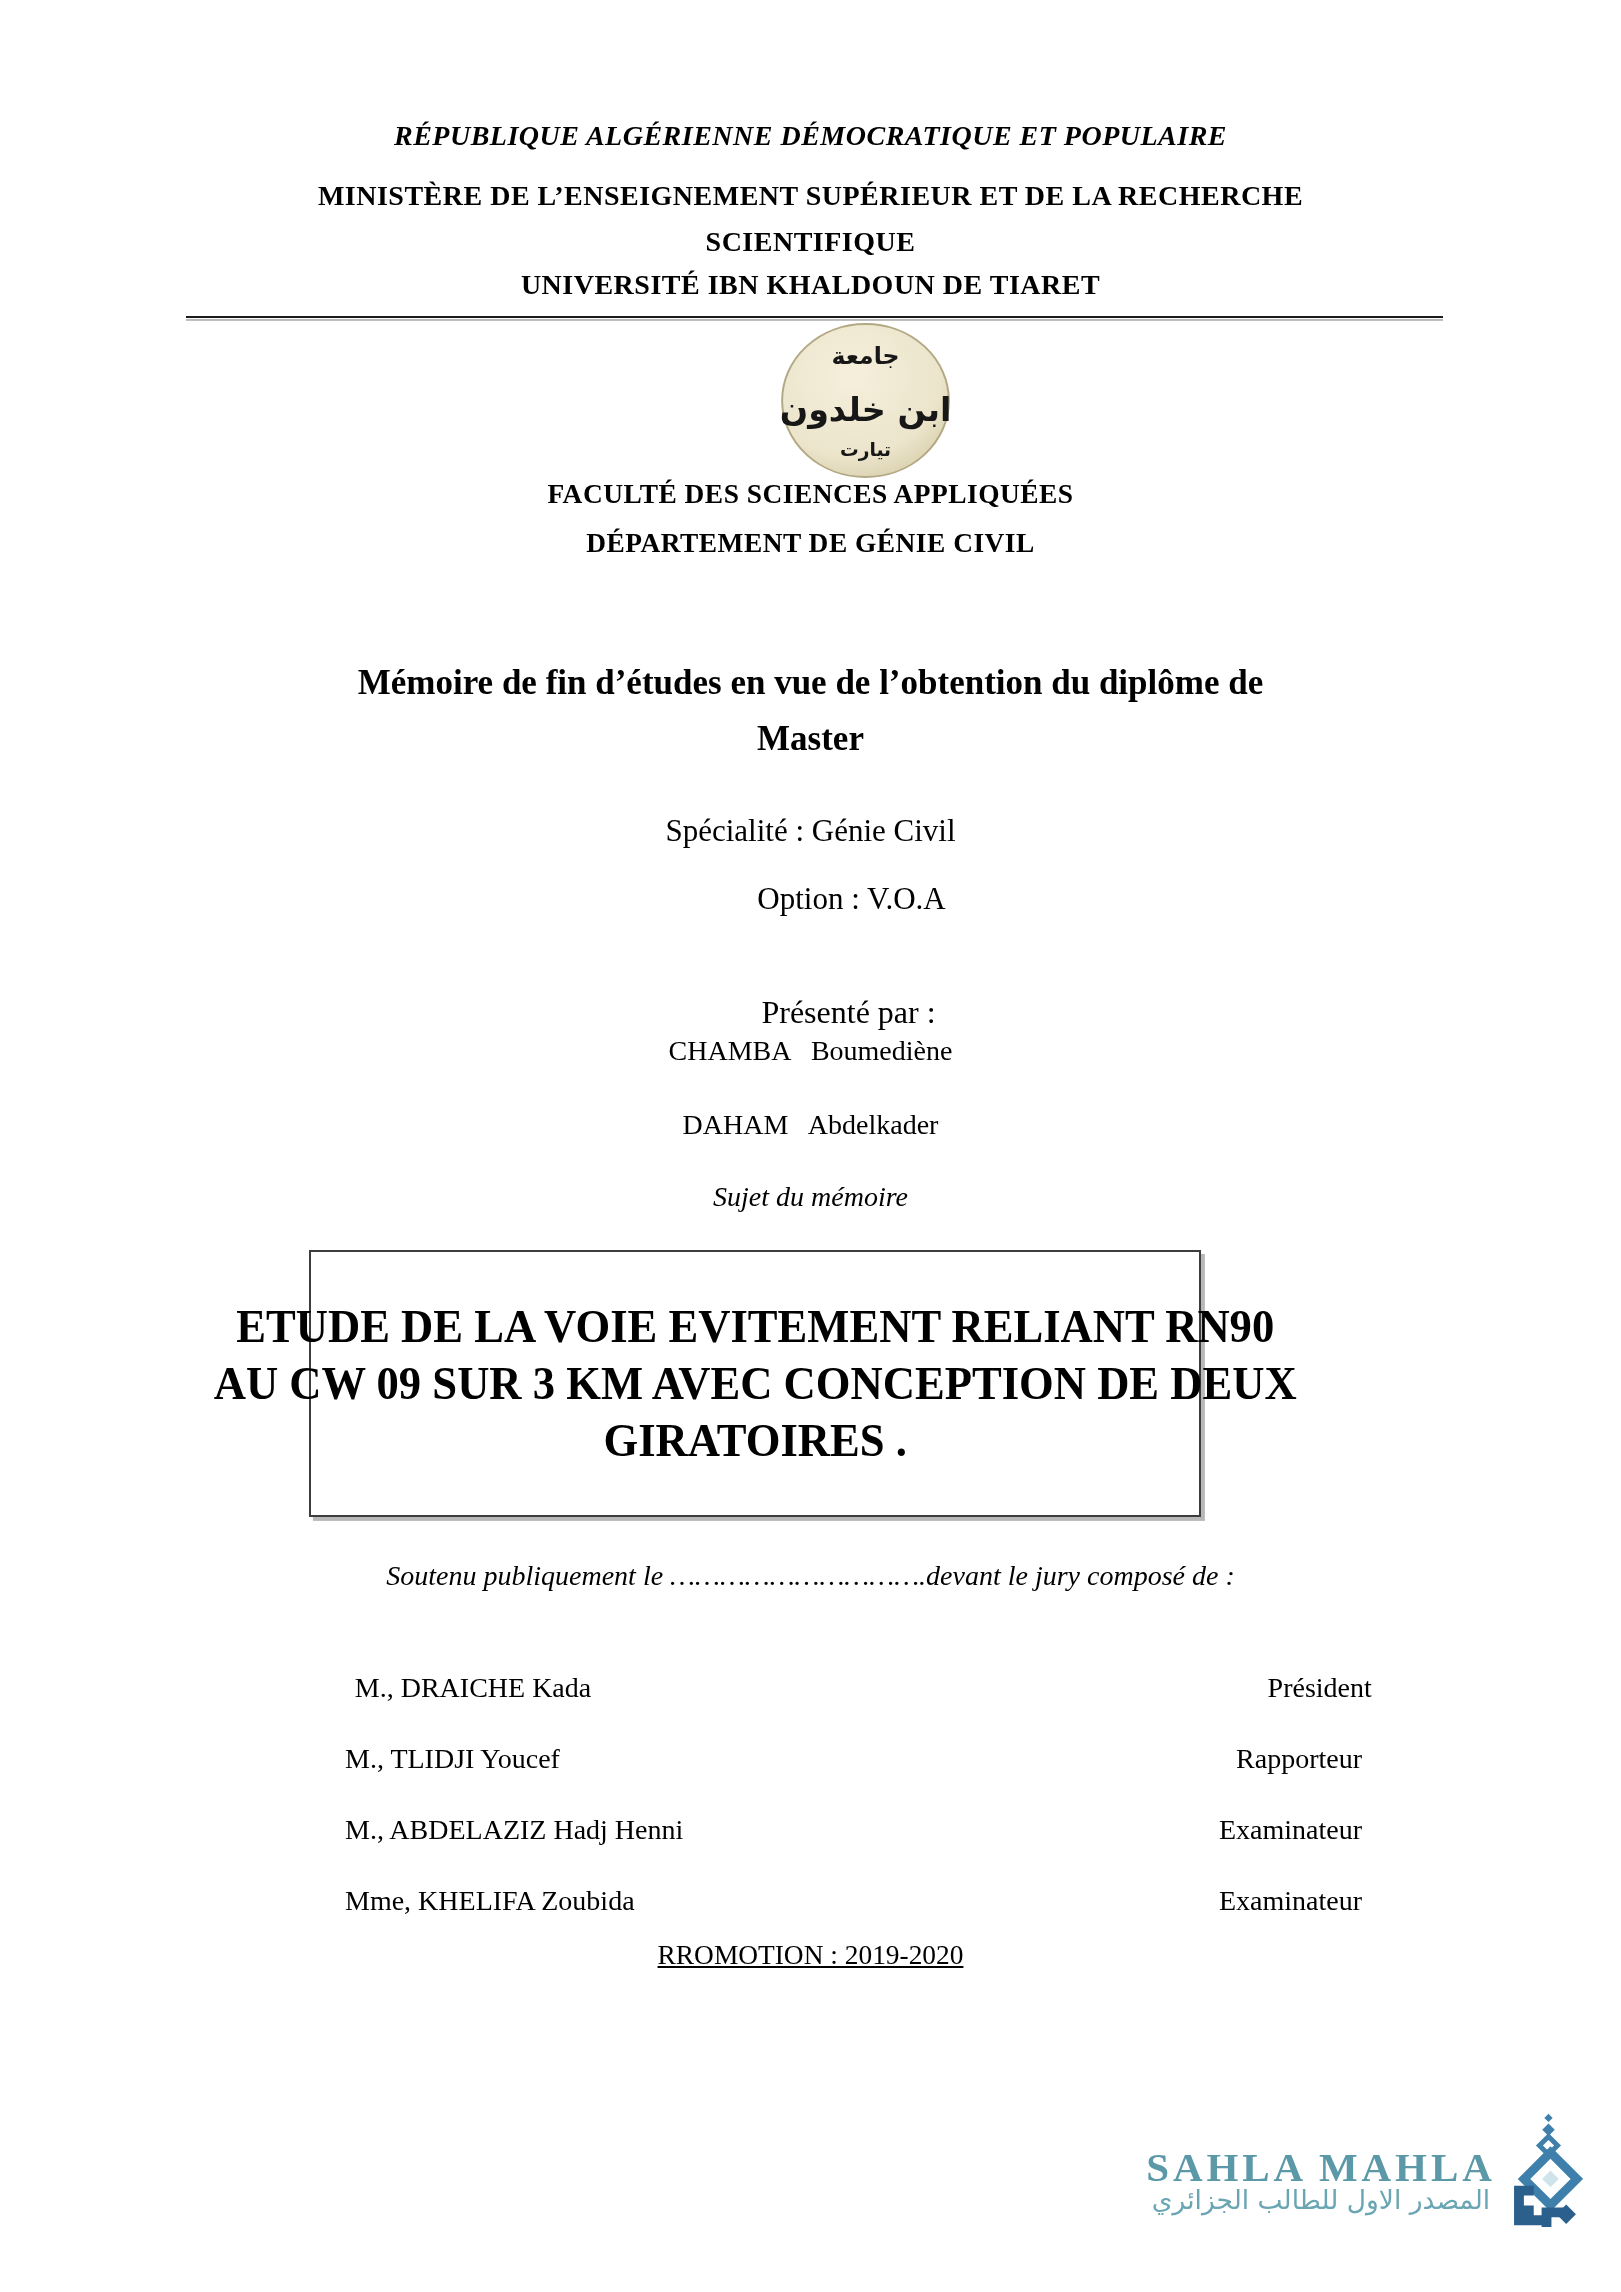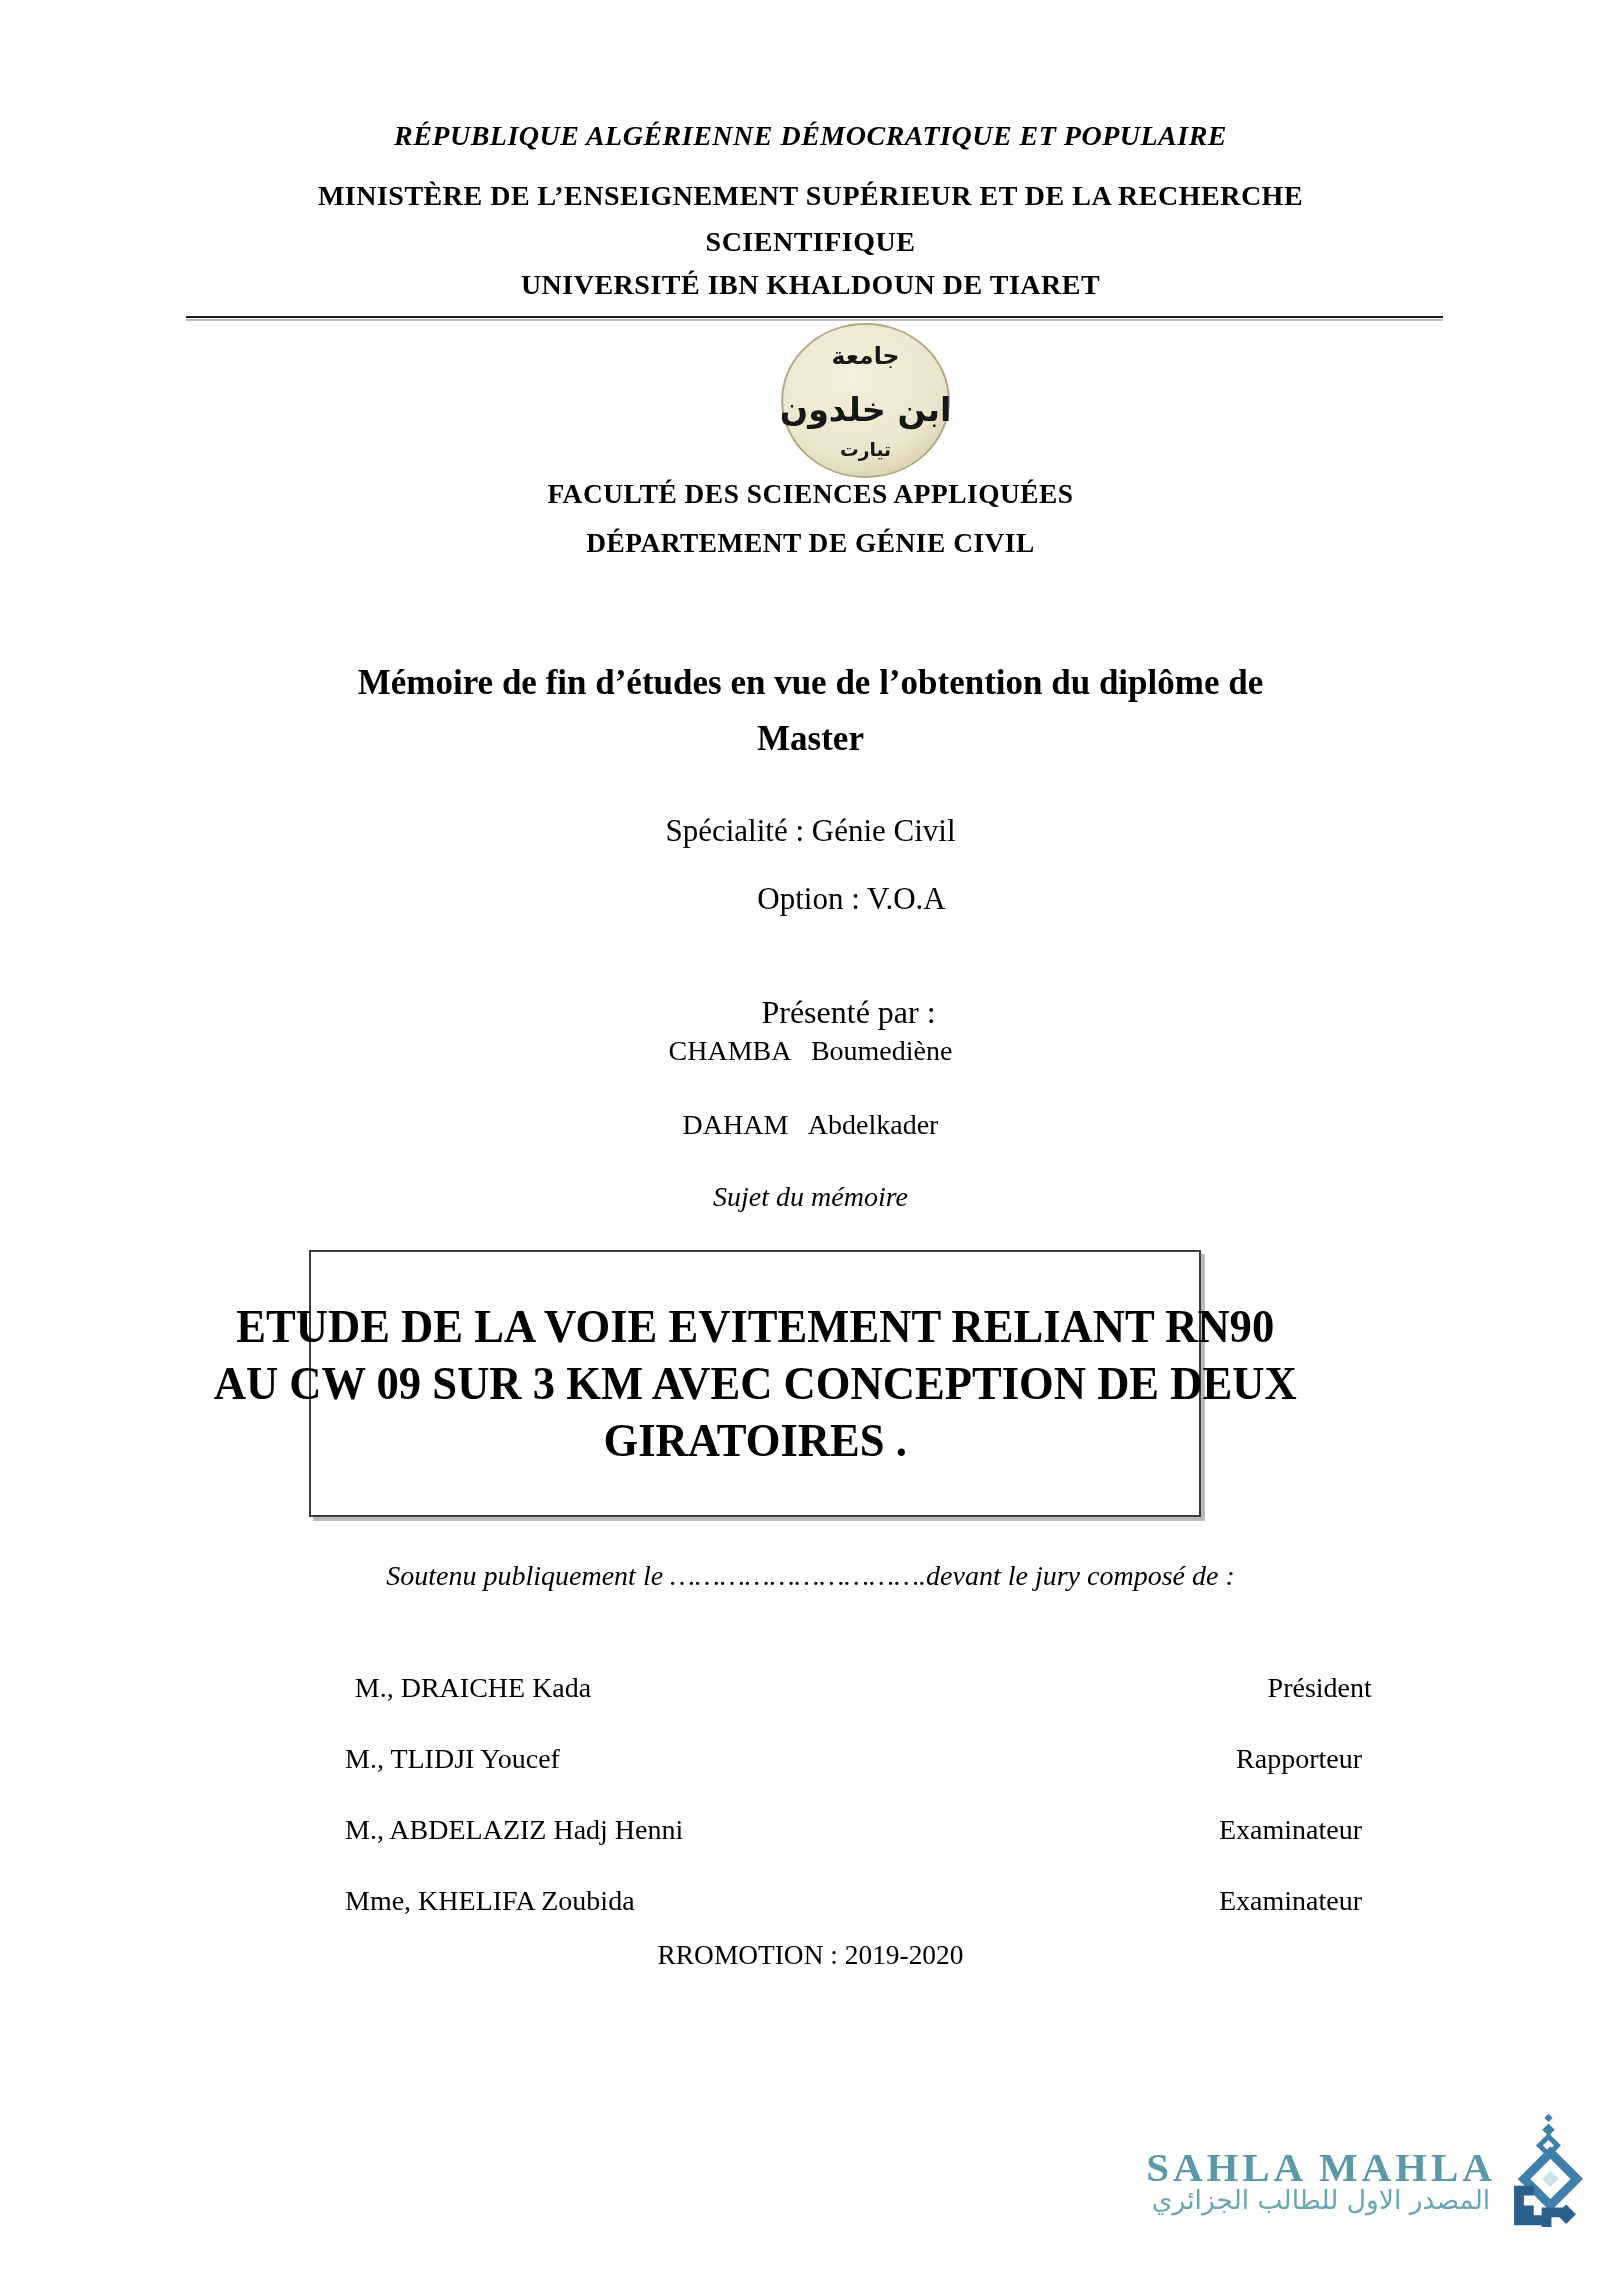--- a/index.html
+++ b/index.html
@@ -45,21 +45,21 @@
   .jury-row{
     position:absolute;left:345px;width:1017px;
     display:flex;justify-content:space-between;
     font-size:28px;
     margin-top:24px;
   }
   .jr1{top:1648px;padding-left:9.8px;}
   .jr2{top:1719px;}
   .jr3{top:1790px;}
   .jr4{top:1861px;}
-  .promotion{top:1940px;font-size:27.4px;}
+  .promotion{top:1940px;font-size:27.4px;text-decoration:underline;}
   .brand-text{
     position:absolute;left:1133px;top:2143px;width:376px;
     text-align:center;
     font-size:41px;font-weight:bold;letter-spacing:3.9px;
     color:#5b98a8;
   }
   .brand-arabic{
     position:absolute;left:1133px;top:2184px;width:376px;
     text-align:center;
     font-size:26.5px;color:#69a5b3;

